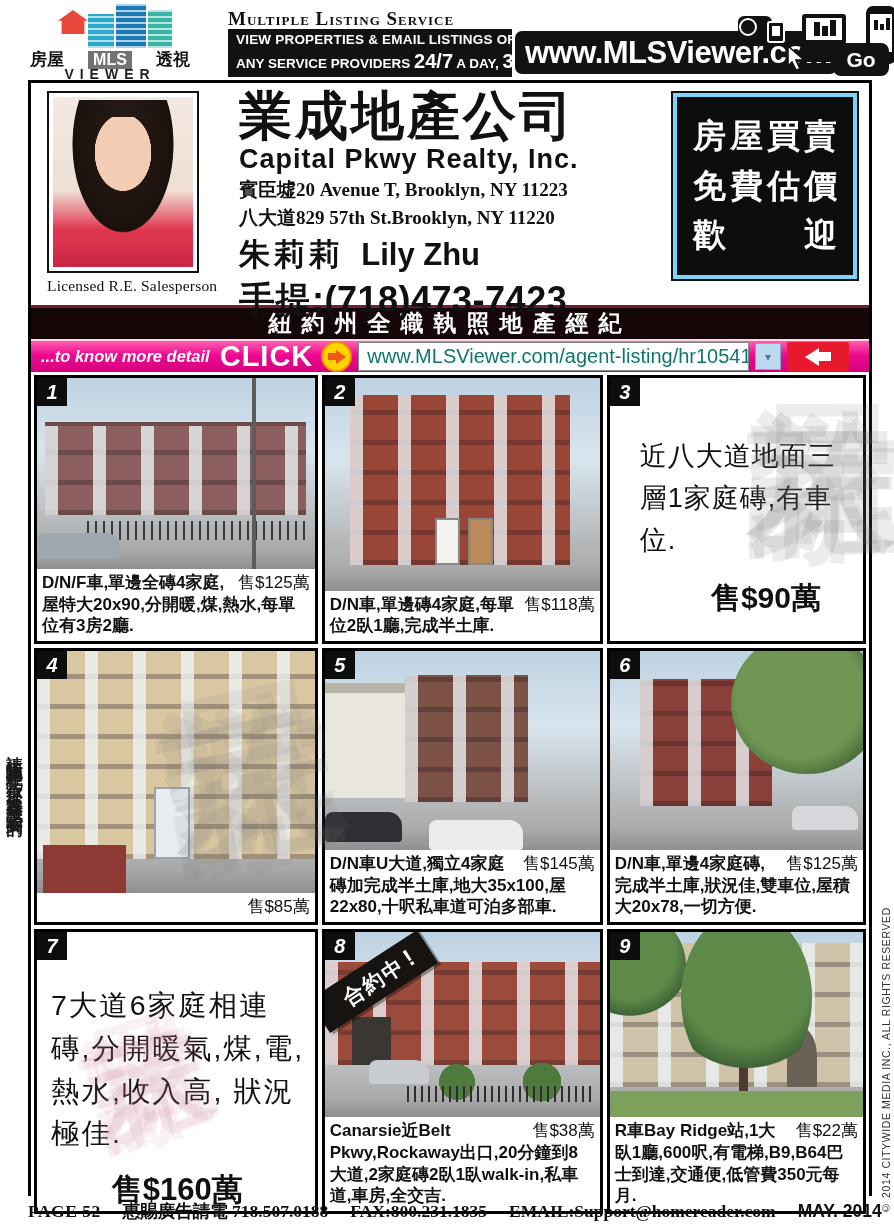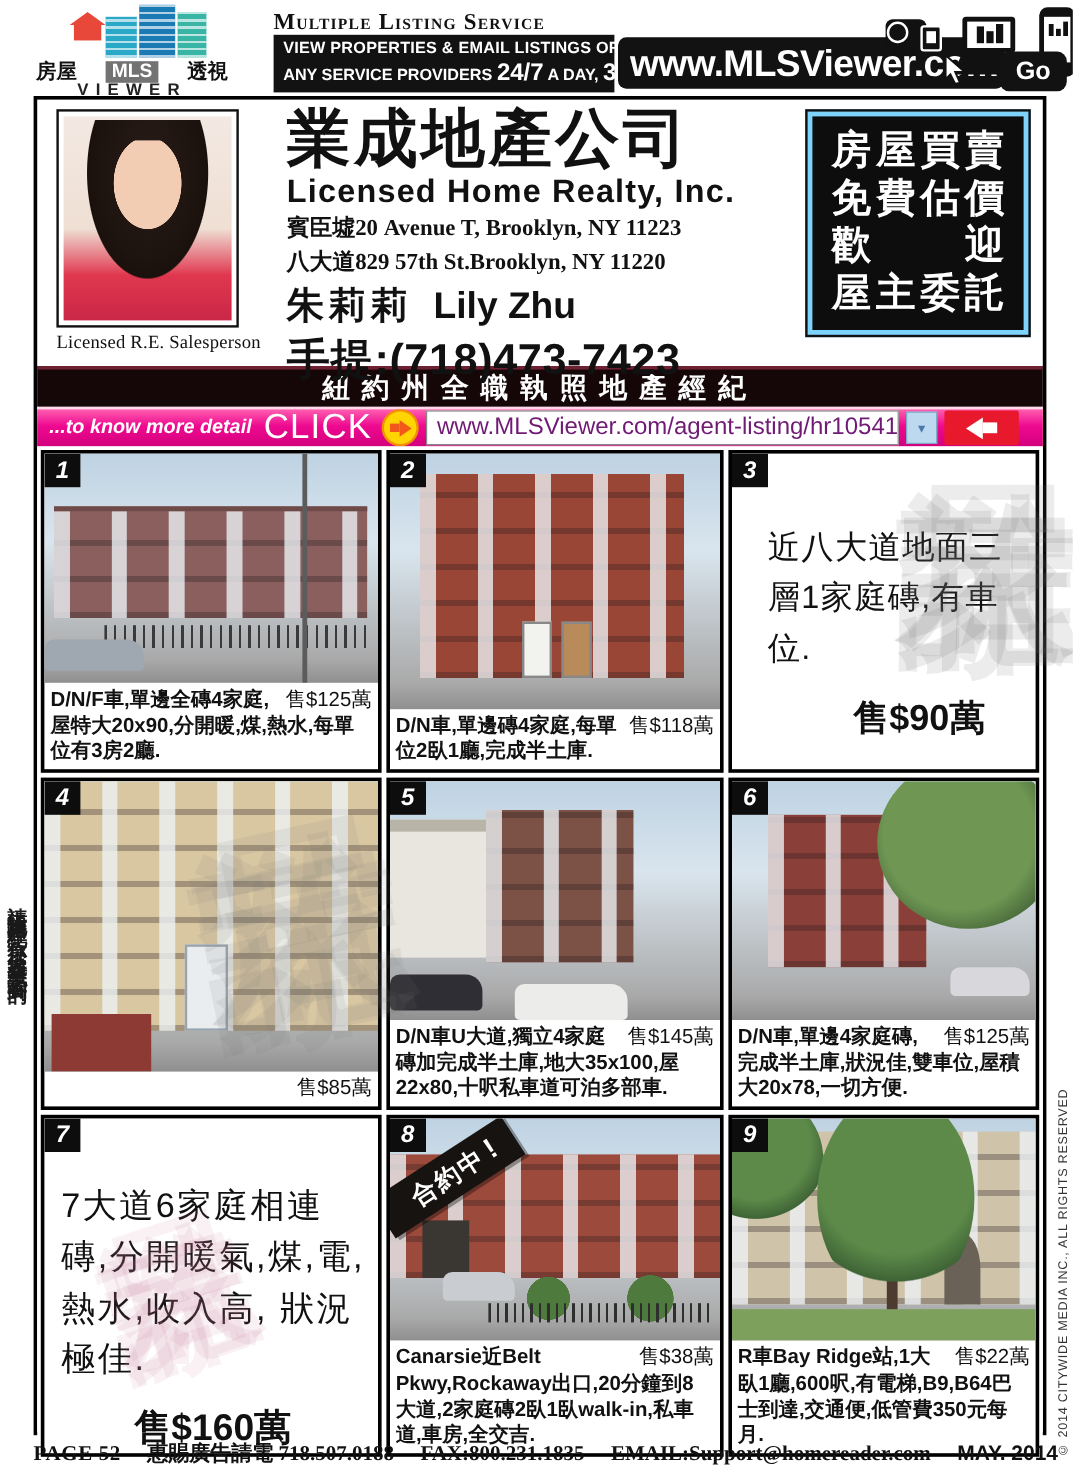--- a/index.html
+++ b/index.html
@@ -53,25 +53,25 @@
   .svc-wrap { position:absolute; right:10px; top:8px; width:188px; height:190px; border:2px solid #111; background:#7dd3fc; padding:4px; }
   .svc-box { width:100%; height:100%; background:#0d0d0d; color:#fff; font-family:"Liberation Serif", serif; font-weight:700; font-size:33px; display:flex; flex-direction:column; justify-content:space-evenly; padding:6px 16px; }
   .svc-row { text-align:justify; text-align-last:justify; line-height:1; }
 
   
   .state-banner { height:34px; background:#150608; border-top:3px solid #6e2130; color:#fff; font-size:23px; font-weight:700; letter-spacing:10px; display:flex; align-items:center; justify-content:center; }
 
   
   .click-bar { height:37px; background:linear-gradient(180deg,#ff5fb0 0%,#ee0a90 45%,#d4007d 100%); border-top:2px solid #ffd7e8; display:flex; align-items:center; padding:0 20px 0 10px; gap:6px; }
   .cb-prompt { color:#fff; font-style:italic; font-weight:800; font-size:16.5px; white-space:nowrap; }
-  .cb-click { color:#fff; font-weight:400; font-size:29px; letter-spacing:1px; line-height:1; margin:0 2px 0 4px; white-space:nowrap; }
+  .cb-click { color:#fff; font-weight:700; font-size:29px; letter-spacing:1px; line-height:1; margin:0 2px 0 4px; white-space:nowrap; }
   .cb-circle { width:31px; height:31px; min-width:31px; border-radius:50%; background:#ffd400; border:2px solid #f09000; display:flex; align-items:center; justify-content:center; }
   .arr-r-bar { width:8px; height:7px; background:#f2571c; }
   .arr-r-tri { width:0; height:0; border-top:7px solid transparent; border-bottom:7px solid transparent; border-left:10px solid #f2571c; }
-  .cb-url { flex:1; height:29px; background:#fff; border:1px solid #888; display:flex; align-items:center; padding-left:8px; font-size:20px; color:#701a75; white-space:nowrap; overflow:hidden; }
+  .cb-url { flex:1; height:29px; background:#fff; border:1px solid #888; display:flex; align-items:center; padding-left:8px; font-size:20px; color:#0f766e; white-space:nowrap; overflow:hidden; }
   .cb-dd { width:26px; height:27px; background:#bcd9ef; border:1px solid #7fa8c9; display:flex; align-items:center; justify-content:center; color:#4a7aa8; font-size:12px; }
   .cb-back { width:62px; height:29px; background:#e8192c; border-radius:2px; display:flex; align-items:center; justify-content:center; gap:0; }
   .arr-l-tri { width:0; height:0; border-top:9px solid transparent; border-bottom:9px solid transparent; border-right:14px solid #fff; }
   .arr-l-bar { width:12px; height:9px; background:#fff; }
 
   
   .grid { flex:1; display:grid; grid-template-columns:1.04fr 1.03fr 0.95fr; grid-template-rows:269px 277px 1fr; gap:4px; padding:3px; background:#fff; }
   .cell { border:3px solid #000; background:#fff; position:relative; display:flex; flex-direction:column; overflow:hidden; }
   .badge { position:absolute; top:0; left:0; width:30px; height:28px; background:#0d0d0d; color:#fff; font-weight:800; font-style:italic; font-size:20px; display:flex; align-items:center; justify-content:center; z-index:5; }
   .photo { flex:1; margin:0; position:relative; overflow:hidden; background:linear-gradient(180deg,#bed2e2 0%,#d9e5ee 38%,#a9a9a9 90%,#8f8f8f 100%); }
@@ -217,34 +217,33 @@
         <div class="photo-frame">
           <div class="portrait">
             <div class="hair"></div>
               <div class="face"></div>
           </div>
         </div>
         <div class="license">Licensed R.E. Salesperson</div>
       </div>
       <div class="agent-center">
         <div class="co-cn">業成地產公司</div>
-        <div class="co-en">Licensed Home Realty, Inc.</div>
+        <div class="co-en">Capital Pkwy Realty, Inc.</div>
         <div class="addr">賓臣墟20 Avenue T, Brooklyn, NY 11223</div>
         <div class="addr">八大道829 57th St.Brooklyn, NY 11220</div>
         <div class="agent-name">
           <span class="cn">朱莉莉</span>&nbsp;&nbsp;<span>Lily Zhu</span>
         </div>
         <div class="agent-phone">手提:(718)473-7423</div>
       </div>
       <div class="svc-wrap">
         <div class="svc-box">
           <div class="svc-row">房屋買賣</div>
           <div class="svc-row">免費估價</div>
           <div class="svc-row">歡迎</div>
-          <div class="svc-row">屋主委託</div>
         </div>
       </div>
     </div>
 
     <div class="state-banner">紐約州全職執照地產經紀</div>
 
     <div class="click-bar">
       <span class="cb-prompt">...to know more detail</span>
       <span class="cb-click">CLICK</span>
       <span class="cb-circle">

